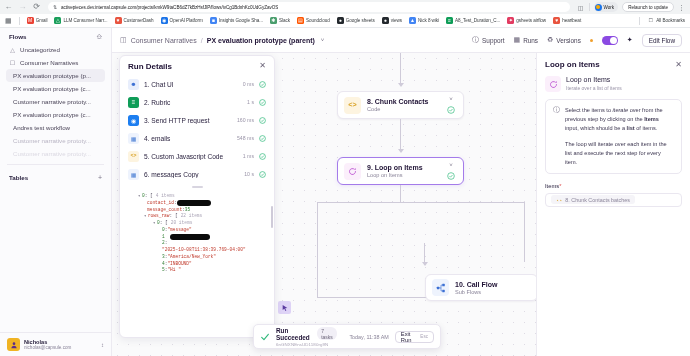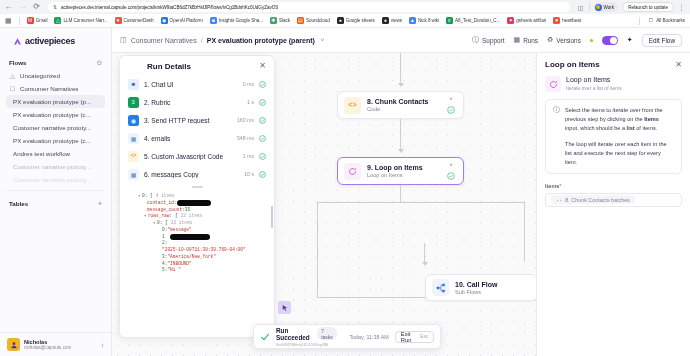--- a/index.html
+++ b/index.html
@@ -164,21 +164,21 @@
   }
   .cursor-badge svg { width: 8px; height: 8px; }
 
   
   .run-panel {
     position: absolute; left: 119px; top: 55px; width: 156px; height: 283px;
     background: #ffffff; border: 1px solid #eae7f0; border-radius: 6px;
     box-shadow: 0 2px 8px rgba(30,20,60,0.08); overflow: hidden;
     display: flex; flex-direction: column;
   }
-  .run-head { display: flex; padding: 6px 8px 4px 8px; margin-left: 19px; }
+  .run-head { display: flex; padding: 6px 8px 4px 8px; }
   .run-head .t { font-size: 8px; font-weight: 700; color: #1f1235; flex: 1; }
   .x-btn { font-size: 8px; color: #6b6479; line-height: 1; }
   .step-list { padding: 0 0 2px 0; }
   .step-row { display: flex; align-items: center; gap: 5px; padding: 3.5px 8px; }
   .step-ico { width: 11px; height: 11px; border-radius: 2.5px; flex: 0 0 auto;
               display: flex; align-items: center; justify-content: center; font-size: 6px; }
   .step-label { flex: 1; font-size: 6.6px; color: #2b2340; white-space: nowrap;
                 overflow: hidden; text-overflow: ellipsis; }
   .step-time { font-size: 5.2px; color: #9a94a8; }
   .step-check { width: 7px; height: 7px; }
@@ -342,26 +342,20 @@
 
     <div class="bm-spacer"></div>
     <div class="vsep"></div>
     <div class="bm all-bookmarks">
       <span class="bm-ico" style="background:transparent;color:#5f6368;">☐</span>
       <span class="bm-label">All Bookmarks</span>
     </div>
   </div>
 
   <div class="sidebar">
-    <div class="brand">
-      <svg class="brand-mark" viewBox="0 0 24 24">
-        <path d="M12 3 L21 20 L16 20 L12 12 L8 20 L3 20 Z" fill="#8b4ae2"></path>
-      </svg>
-      <span class="brand-name">activepieces</span>
-    </div>
 
     <div class="side-section">
       <span class="t">Flows</span>
       <span class="side-ico-btn">⎒</span>
     </div>
 
     <div class="side-row">
       <span class="ic">△</span>
       <span>Uncategorized</span>
     </div>

